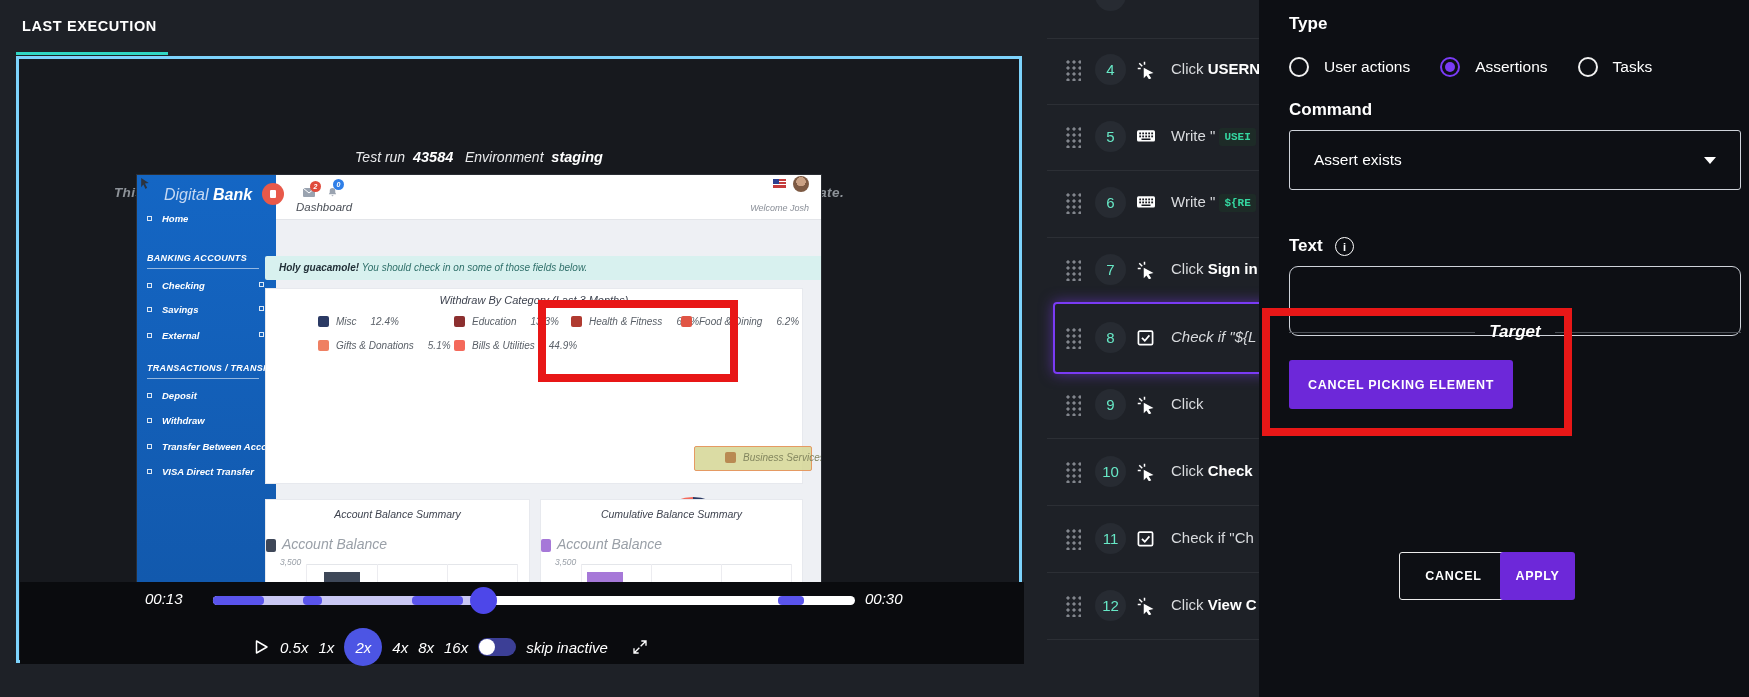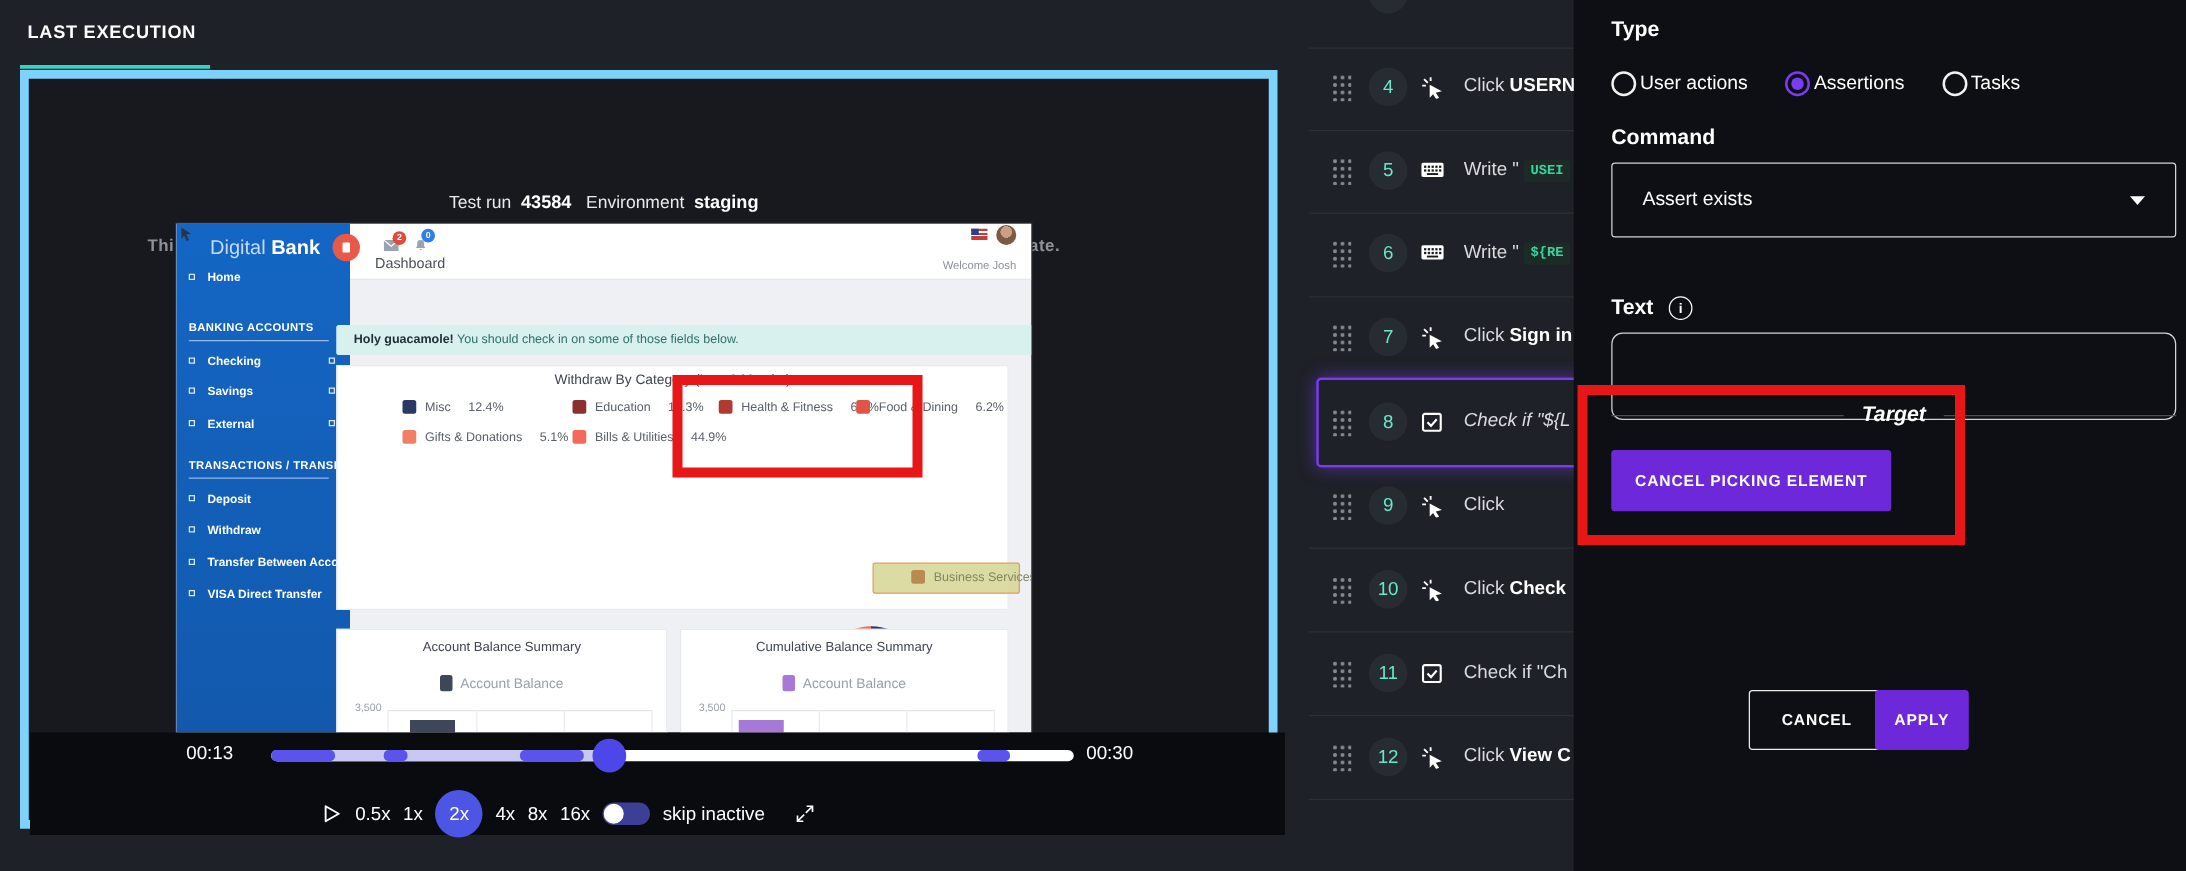--- a/index.html
+++ b/index.html
@@ -3,21 +3,21 @@
 <meta charset="utf-8">
 <style>
   html,body{margin:0;padding:0;background:#1b1e24;}
   *{box-sizing:border-box;font-family:"Liberation Sans","DejaVu Sans",sans-serif;}
   #app{position:relative;width:1749px;height:697px;background:#1e2127;overflow:hidden;}
   .abs{position:absolute;}
 
   
   .tab-label{position:absolute;left:22px;top:18px;color:#fff;font-size:14.5px;font-weight:700;letter-spacing:.6px;}
   .tab-underline{position:absolute;left:16px;top:52px;width:152px;height:3px;background:#2fd6c3;}
-  .exec-panel{position:absolute;left:16px;top:56px;width:1006px;height:607px;background:#17191e;border:7px solid #7dd3fc;}
+  .exec-panel{position:absolute;left:16px;top:56px;width:1006px;height:607px;background:#17191e;border:3px solid #7dd3fc;font-style:italic;}
   .run-line{position:absolute;left:0;top:90px;width:920px;text-align:center;color:#e9eaec;font-size:14px;}
   .run-line b{font-size:14.5px;color:#fff;}
   .warn-line{position:absolute;left:0;top:126px;width:920px;text-align:center;color:#8d9298;font-size:13.5px;font-weight:600;letter-spacing:.4px;}
 
   
   .stage{position:absolute;left:118px;top:116px;width:684px;height:407px;background:#eef0f4;overflow:hidden;box-shadow:0 0 0 1px #2a2d33;}
   .sb{position:absolute;left:0;top:0;width:139px;height:100%;background:linear-gradient(180deg,#1466c4,#1259ad);}
   .sb-logo{position:absolute;left:27px;top:11px;font-size:16px;color:#c6d9f3;font-weight:300;white-space:nowrap;}
   .sb-logo b{color:#fff;font-weight:700;}
   .sb-item{position:absolute;left:10px;color:#fff;font-size:9.5px;font-weight:700;white-space:nowrap;}
@@ -39,21 +39,21 @@
   .chart-title{position:absolute;left:0;top:5px;width:100%;text-align:center;font-size:11px;color:#3f4450;}
   .lg-e{position:absolute;font-size:10px;color:#5a6068;white-space:nowrap;padding-left:22px;}
   .lg-e .sw{display:inline-block;width:11px;height:11px;border-radius:2px;vertical-align:-2px;margin-right:7px;}
   .lg-e .val{margin-left:14px;}
   .hl-chip{position:absolute;left:428px;top:157px;width:118px;height:25px;background:rgba(213,214,148,.85);border:1.5px solid #e59a63;border-radius:2px;}
   .hl-chip .lg-e{left:8px;top:5px;color:#83865f;}
   .hl-chip .val{color:#c06a3c;}
   .pie{position:absolute;left:386px;top:208px;width:82px;height:82px;border-radius:50%;
        background:conic-gradient(#2b3a64 0 12.4%,#8c2f2f 12.4% 25.7%,#b03a30 25.7% 32.5%,#e05545 32.5% 38.7%,#ef8063 38.7% 43.9%,#f4695b 43.9% 100%);}
   .mini-title{position:absolute;left:0;top:8px;width:100%;text-align:center;font-size:10.5px;color:#3f4450;}
-  .mini-legend{position:absolute;left:0;top:36px;width:100%;text-align:center;font-size:11px;color:#9aa0a8;}
+  .mini-legend{position:absolute;left:0;top:36px;width:100%;text-align:left;font-size:14px;color:#9aa0a8;}
   .mini-legend .sw{display:inline-block;width:10px;height:13px;border-radius:2px;vertical-align:-3px;margin-right:6px;}
   .axis-lab{position:absolute;left:14px;top:57px;font-size:8.5px;color:#9aa0a8;}
   .gridline{position:absolute;top:64px;height:1px;background:#e4e6ea;}
   .vline{position:absolute;top:64px;width:1px;background:#ececf0;}
   .mini-bar{position:absolute;top:72px;height:40px;}
   .sparkline{position:absolute;left:155px;top:286px;color:#b9bec6;}
 
   
   .red-box{position:absolute;border:8px solid #e81717;z-index:30;}
 
@@ -83,21 +83,21 @@
   .s-text b{color:#fff;}
   .s-text.it{font-style:italic;}
   .chip{display:inline-block;background:#1d2b27;border-radius:3px;color:#35d6a0;font-family:"Liberation Mono","DejaVu Sans Mono",monospace;font-size:11px;font-weight:700;padding:3px 5px;vertical-align:1px;}
   .sel-box{position:absolute;left:8px;top:-3px;width:292px;height:72px;border:2px solid #7a3bf5;border-radius:4px;box-shadow:0 0 14px rgba(124,58,237,.55);}
   .partial-circle{position:absolute;left:50px;top:-20px;width:31px;height:31px;border-radius:50%;background:#272b32;}
 
   
   .rpanel{position:absolute;left:1259px;top:0;width:490px;height:697px;background:#0d0f14;z-index:5;}
   .rp-h{position:absolute;color:#fff;font-size:17px;font-weight:700;}
   .radio-row{position:absolute;left:30px;top:57px;display:flex;align-items:center;gap:30px;}
-  .radio{display:flex;align-items:center;gap:3px;color:#fff;font-size:15.5px;}
+  .radio{display:flex;align-items:center;gap:15px;color:#fff;font-size:15.5px;}
   .rc{width:20px;height:20px;border-radius:50%;border:2.5px solid #f1f1f1;}
   .rc.on{border-color:#7a3bf5;display:flex;align-items:center;justify-content:center;}
   .rc.on:after{content:"";width:10px;height:10px;border-radius:50%;background:#7a3bf5;}
   .select{position:absolute;left:30px;top:130px;width:452px;height:60px;border:1px solid #cfd3da;border-radius:3px;color:#fff;font-size:15.5px;display:flex;align-items:center;padding:0 24px;}
   .caret{position:absolute;right:24px;width:0;height:0;border-left:6px solid transparent;border-right:6px solid transparent;border-top:7px solid #fff;}
   .info-ico{position:absolute;left:76px;top:237px;width:19px;height:19px;border:1.6px solid #fff;border-radius:50%;color:#fff;font-size:11px;font-weight:700;text-align:center;line-height:19px;}
   .textarea{position:absolute;left:30px;top:266px;width:452px;height:70px;border:1px solid #cfd3da;border-radius:9px;}
   .target-row{position:absolute;left:30px;top:322px;width:452px;display:flex;align-items:center;gap:14px;}
   .target-row .line{flex:1;height:1px;background:#4a4e55;}
   .target-row .lbl{color:#fff;font-size:17px;font-weight:700;font-style:italic;}

